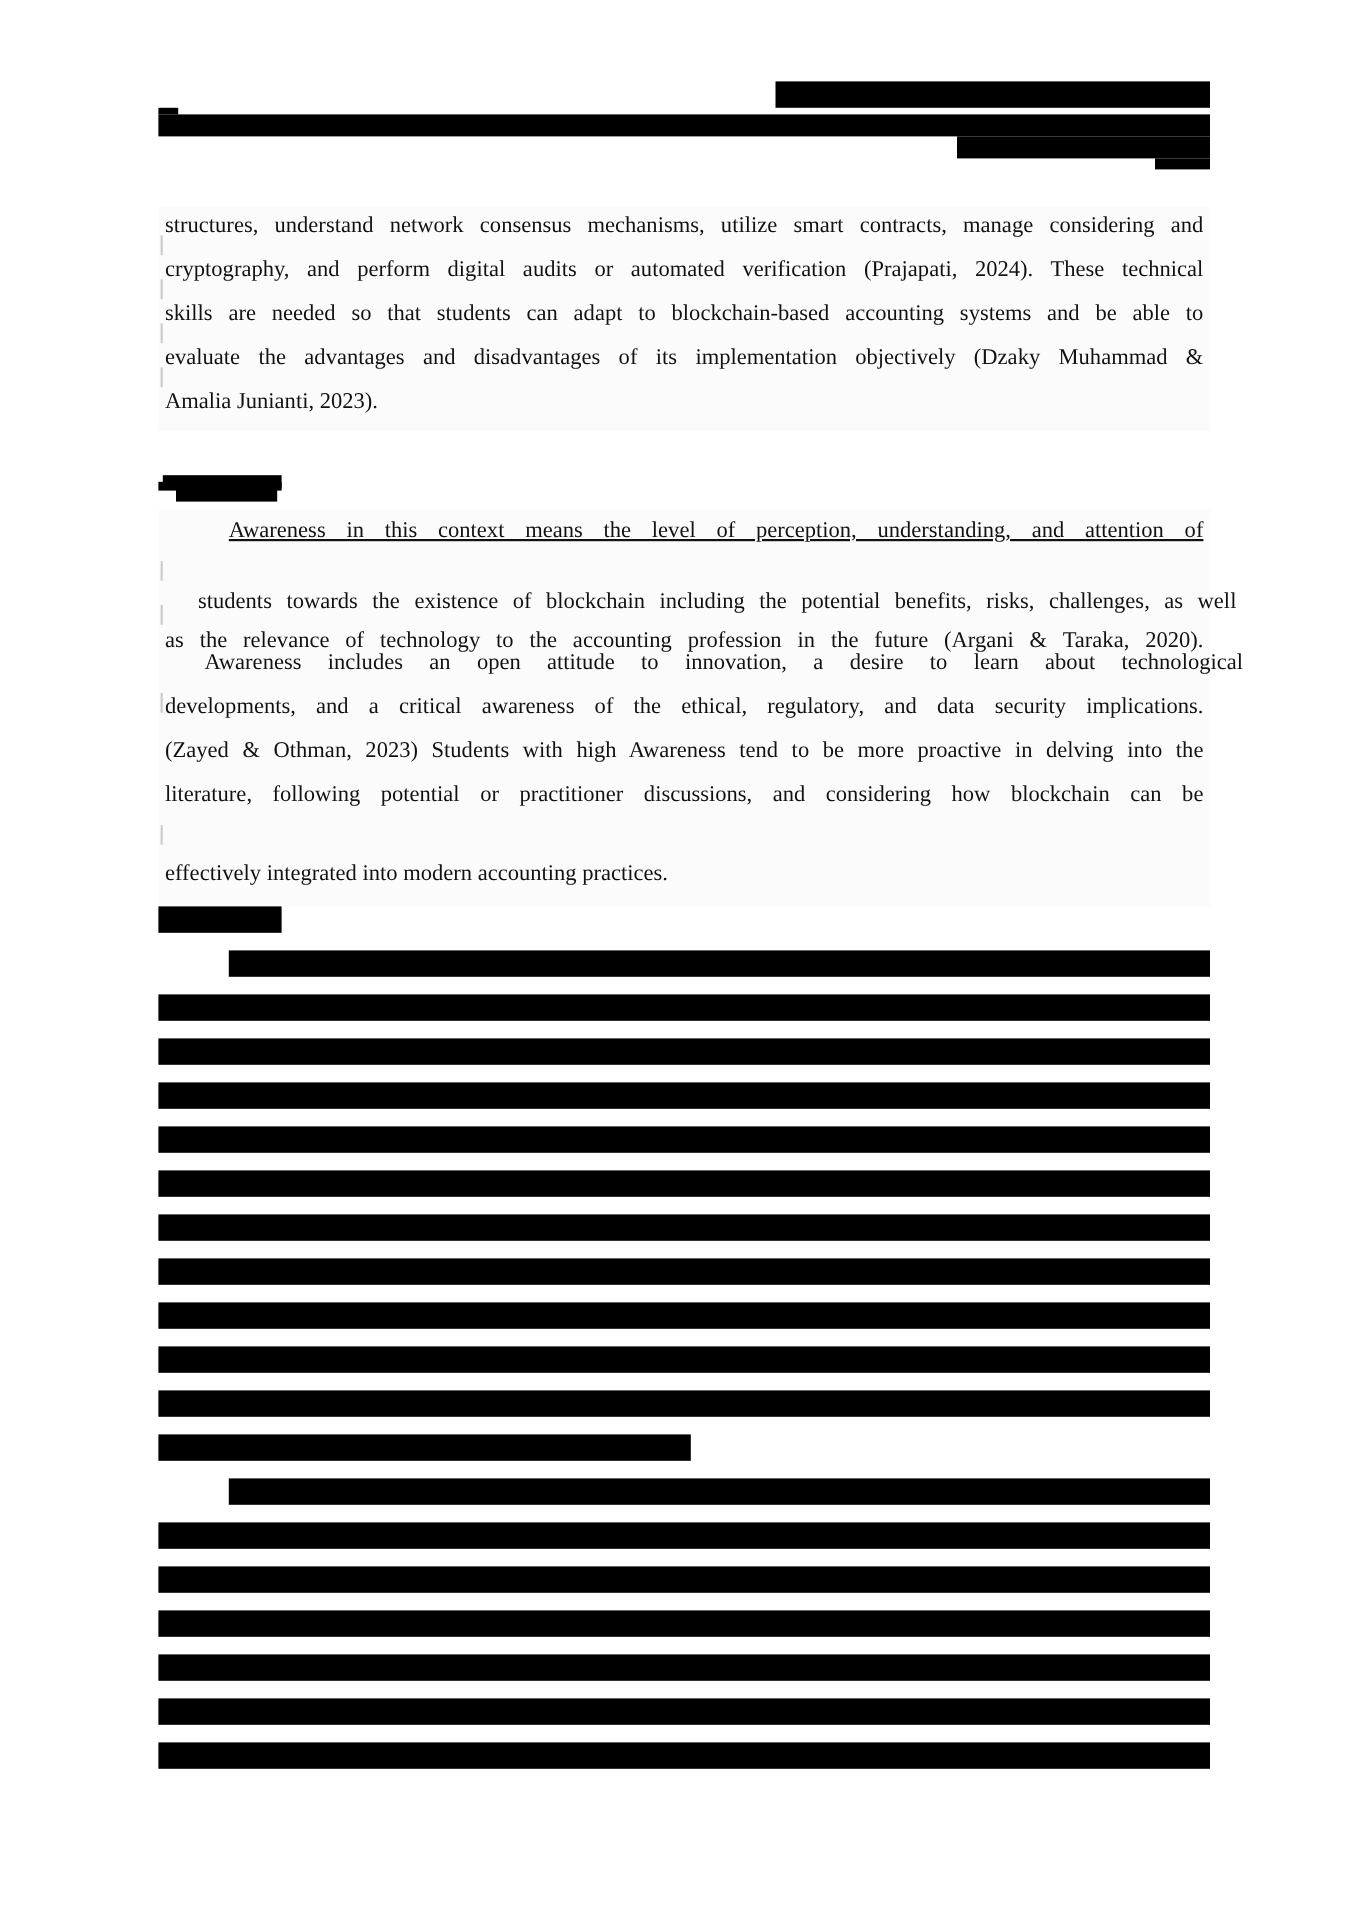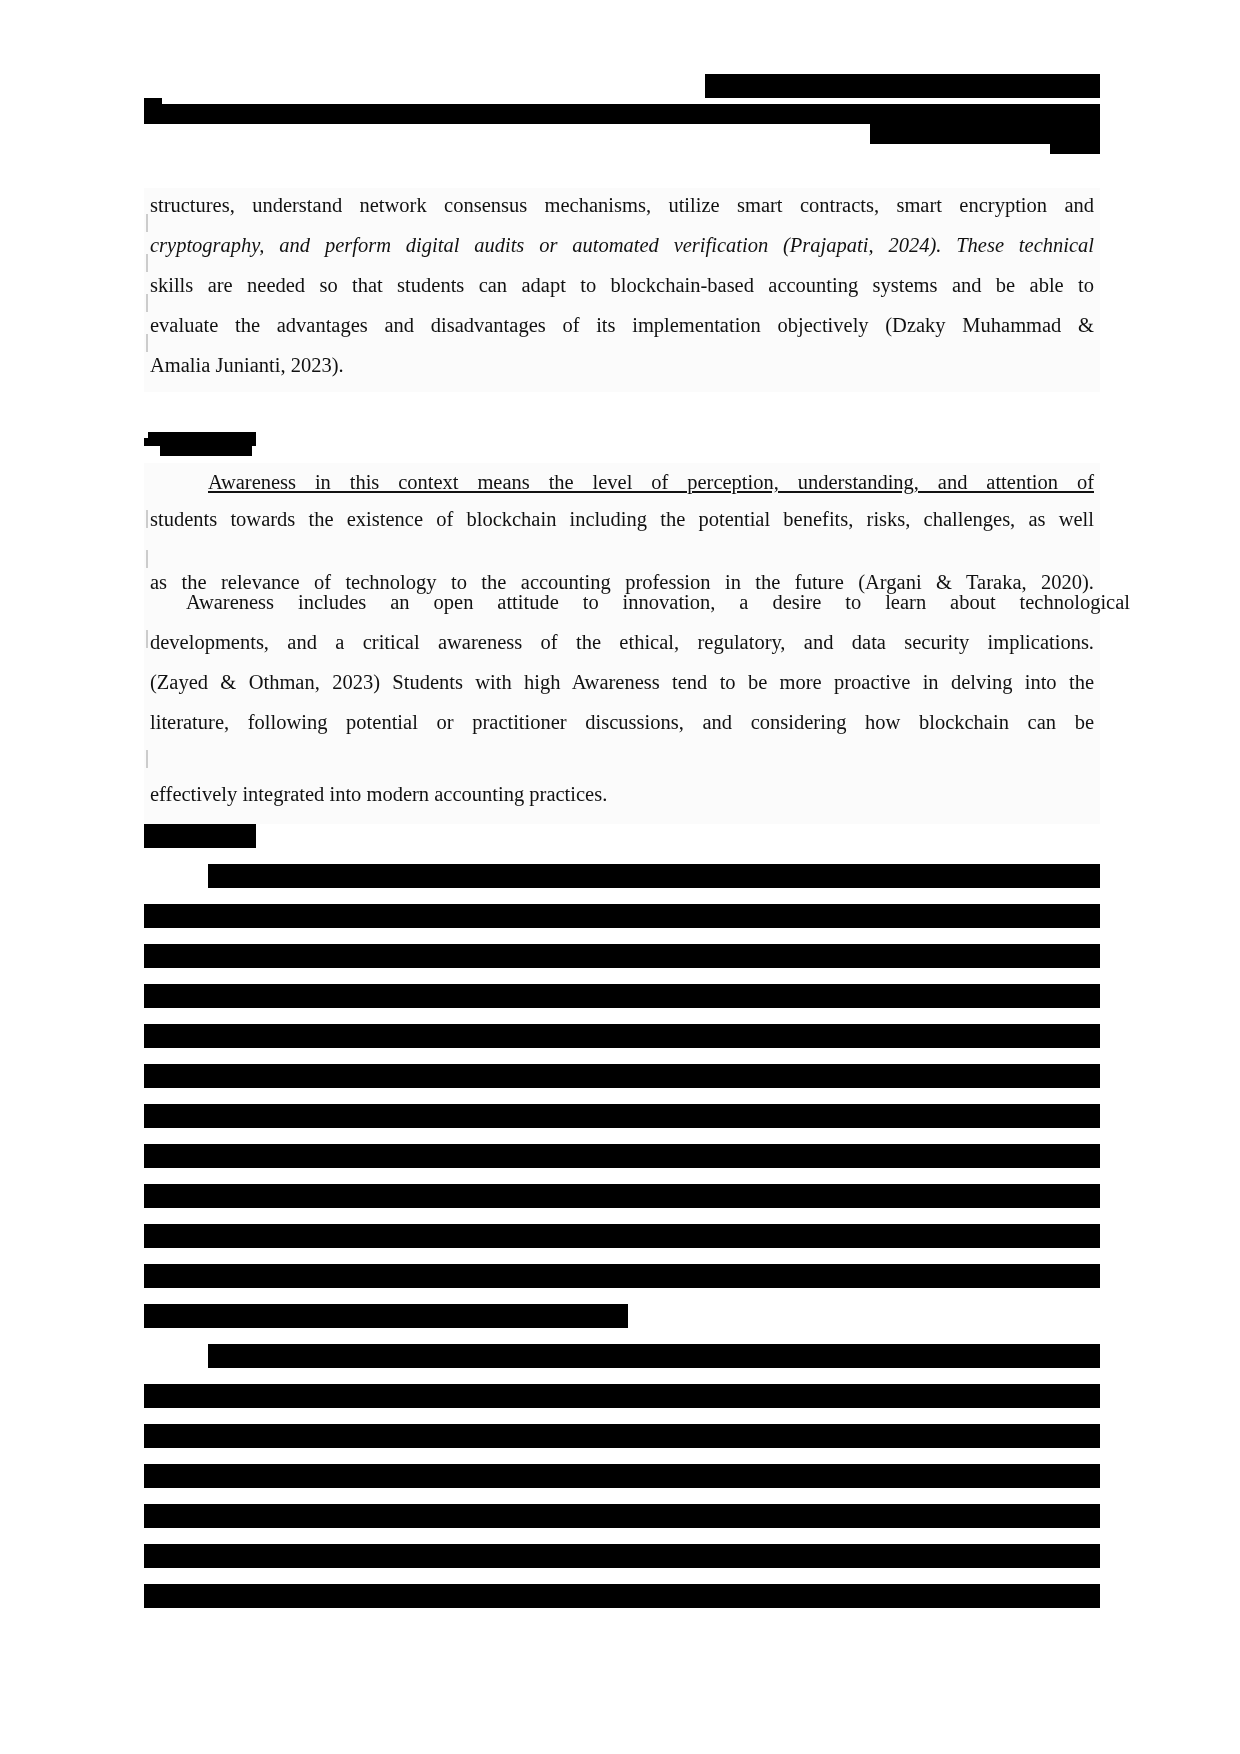--- a/index.html
+++ b/index.html
@@ -34,38 +34,38 @@
     <div class="hdr" style="left:1050px; top:144px; width:50px; height:10px;"></div>
 
   </div>
 
   <div class="band" style="top:188px; height:204px;"></div>
   <div>
     <div class="edge-mark" style="left:146px; top:214px;"></div>
     <div class="edge-mark" style="left:146px; top:254px;"></div>
     <div class="edge-mark" style="left:146px; top:294px;"></div>
     <div class="edge-mark" style="left:146px; top:334px;"></div>
-    <div class="line" style="top:185px;">structures, understand network consensus mechanisms, utilize smart contracts, smart encryption and</div>
-    <div class="line" style="top:225px;font-style:italic;">cryptography, and perform digital audits or automated verification (Prajapati, 2024). These technical</div>
+    <div class="line" style="top:185px;">structures, understand network consensus mechanisms, utilize smart contracts, manage considering and</div>
+    <div class="line" style="top:225px;">cryptography, and perform digital audits or automated verification (Prajapati, 2024). These technical</div>
     <div class="line" style="top:265px;">skills are needed so that students can adapt to blockchain-based accounting systems and be able to</div>
     <div class="line" style="top:305px;">evaluate the advantages and disadvantages of its implementation objectively (Dzaky Muhammad &amp;</div>
     <div class="line last" style="top:345px;">Amalia Junianti, 2023).</div>
   </div>
 
   <div>
     <div class="redact" style="left:148px; top:432px; width:108px; height:12px;"></div>
     <div class="redact" style="left:144px; top:438px; width:112px; height:8px;"></div>
     <div class="redact" style="left:160px; top:444px; width:92px; height:12px;"></div>
 
   </div>
 
   <div class="band" style="top:463px; height:361px;"></div>
   <div>
     <div class="line indent" style="top:462px;text-decoration:underline;">Awareness in this context means the level of perception, understanding, and attention of</div>
-    <div class="line" style="top:499px;">students towards the existence of blockchain including the potential benefits, risks, challenges, as well</div>
+    <div class="line" style="top:527px;margin-left:30px;">students towards the existence of blockchain including the potential benefits, risks, challenges, as well</div>
     <div class="line" style="top:562px;">as the relevance of technology to the accounting profession in the future (Argani &amp; Taraka, 2020).</div>
     <div class="line" style="top:582px;margin-left:36px;">Awareness includes an open attitude to innovation, a desire to learn about technological</div>
     <div class="line" style="top:622px;">developments, and a critical awareness of the ethical, regulatory, and data security implications.</div>
     <div class="line" style="top:662px;">(Zayed &amp; Othman, 2023) Students with high Awareness tend to be more proactive in delving into the</div>
     <div class="line" style="top:702px;">literature, following potential or practitioner discussions, and considering how blockchain can be</div>
     <div class="line last" style="top:774px;">effectively integrated into modern accounting practices.</div>
     <div class="edge-mark" style="left:146px; top:510px;"></div>
     <div class="edge-mark" style="left:146px; top:550px;"></div>
     <div class="edge-mark" style="left:146px; top:630px;"></div>
     <div class="edge-mark" style="left:146px; top:750px;"></div>

